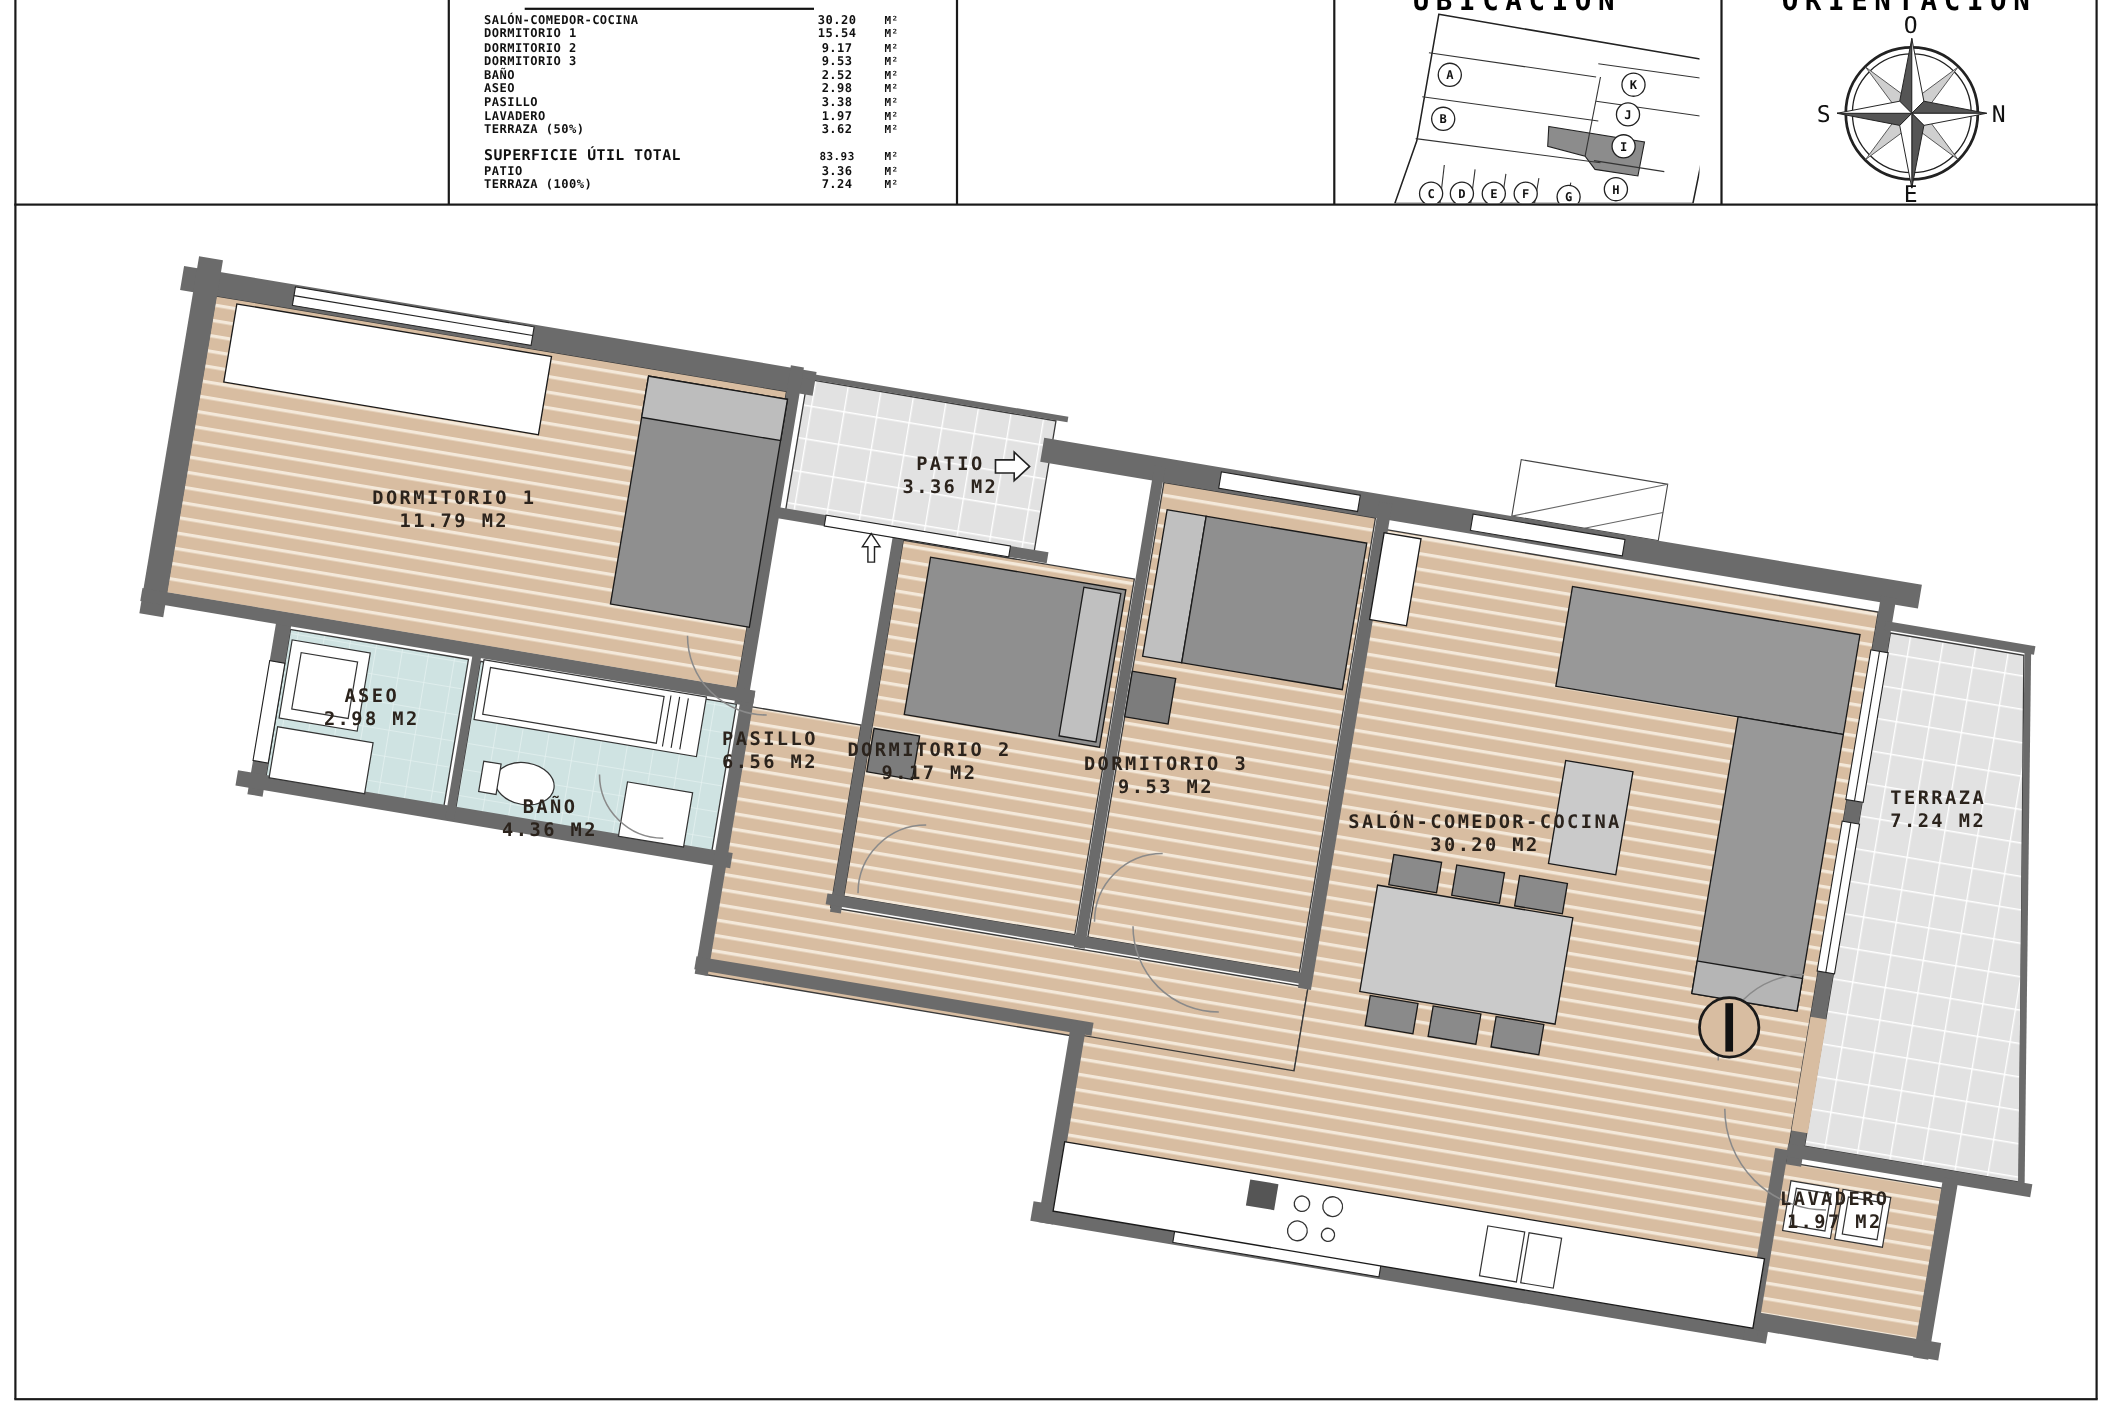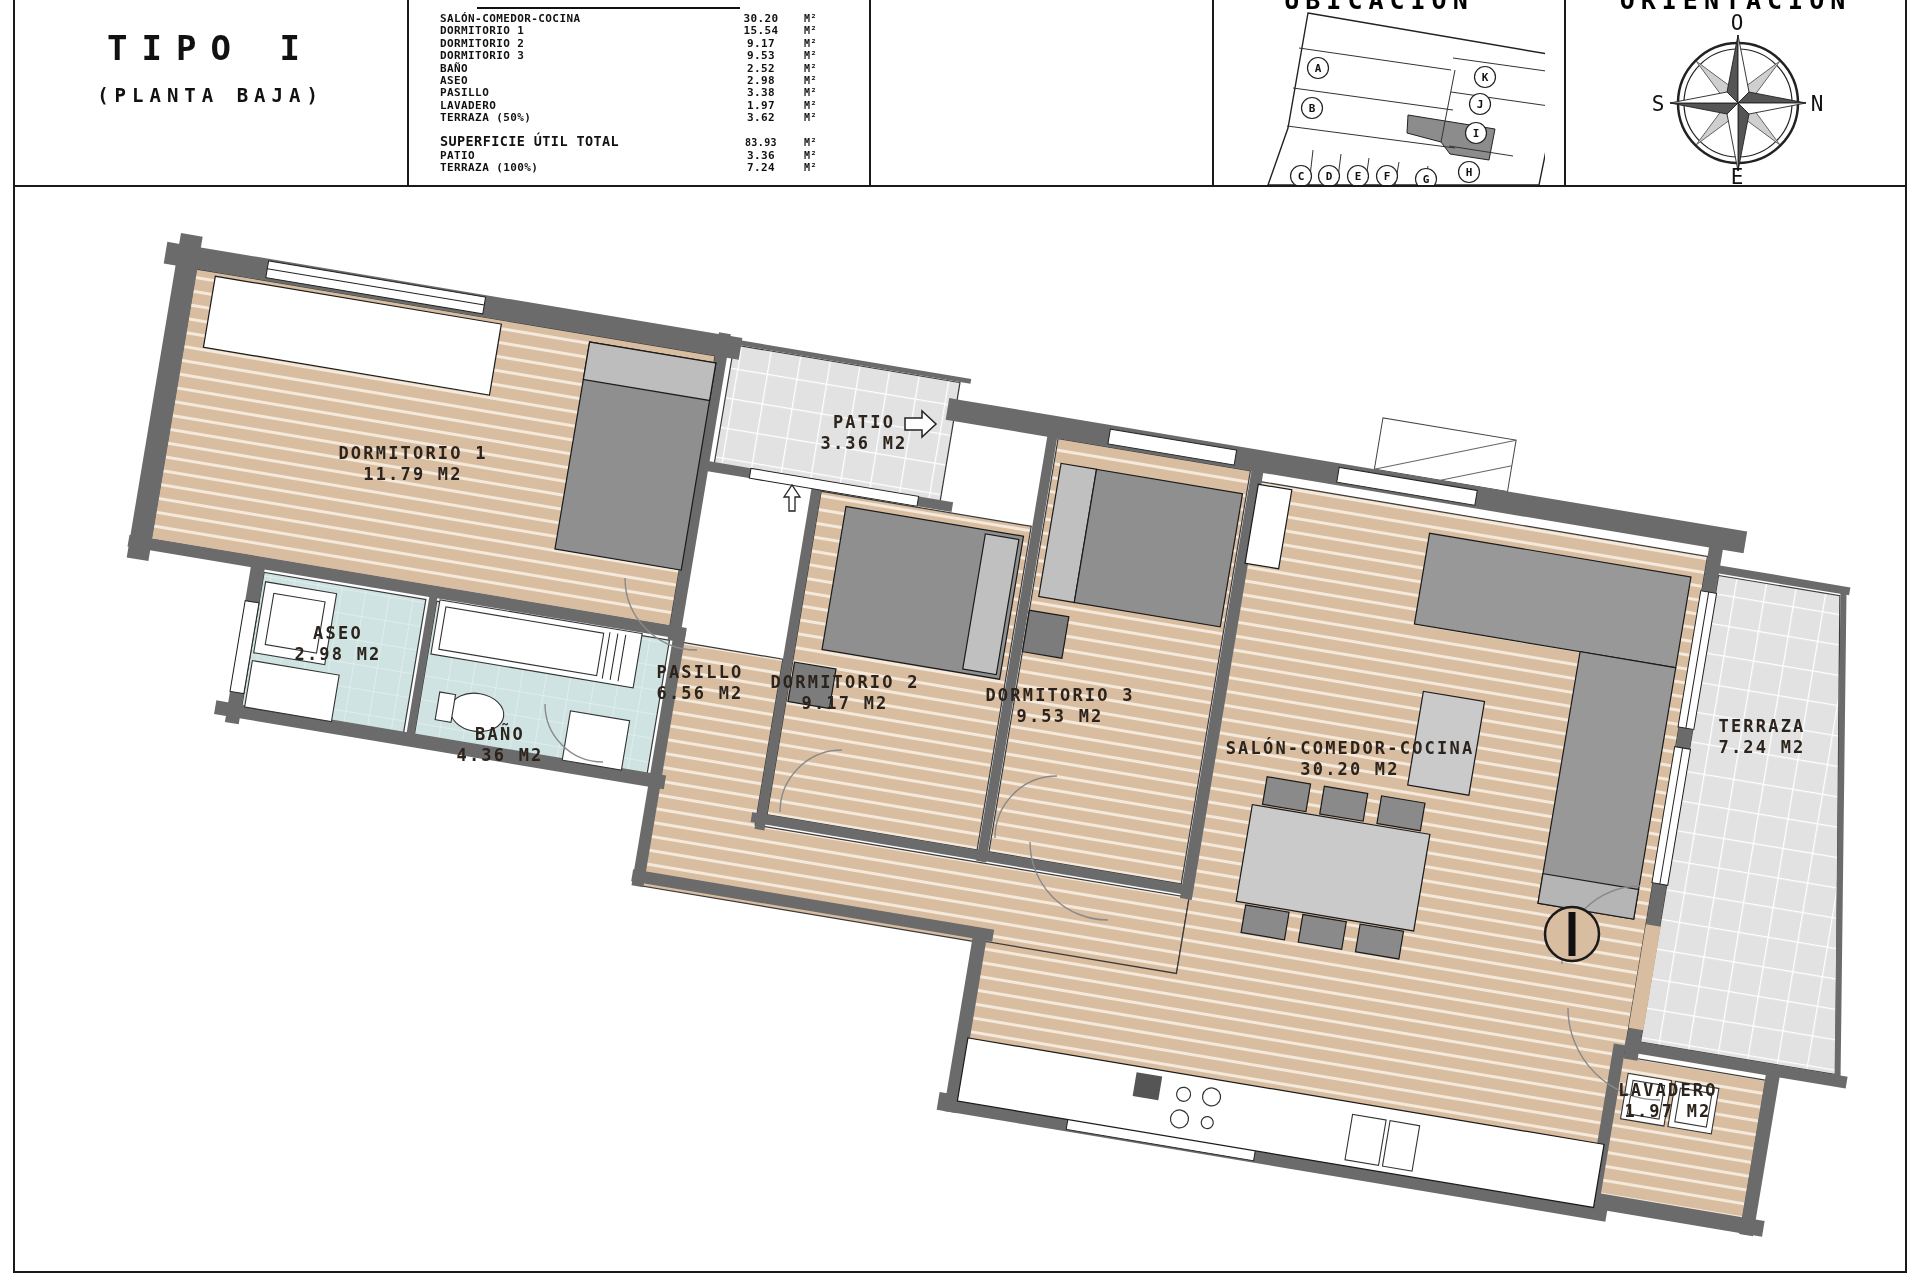--- a/index.html
+++ b/index.html
@@ -190,24 +190,20 @@
     <rect x="1568.5" y="912" width="7" height="44" fill="#111"></rect>
   </g>
   <g>
     <polygon points="905,418 922,418 922,411 936,424 922,437 922,430 905,430" fill="#ffffff" stroke="#222" stroke-width="1.5"></polygon>
     <polygon points="789,511 789,497 784,497 792,485 800,497 795,497 795,511" fill="#ffffff" stroke="#222" stroke-width="1.3"></polygon>
   </g>
 </svg>
 
 <div id="header">
 
-  <div class="panel" id="title-panel">
-    <div class="t1">TIPO I</div>
-    <div class="t2">(PLANTA BAJA)</div>
-  </div>
 
   <div class="panel" id="table-panel">
     <div id="table-rule"></div>
     <div id="area-table">
       <div class="trow">
             <span class="tl">SALÓN-COMEDOR-COCINA</span>
             <span class="tv">30.20</span>
             <span class="tu">M²</span>
           </div>
       <div class="trow">

